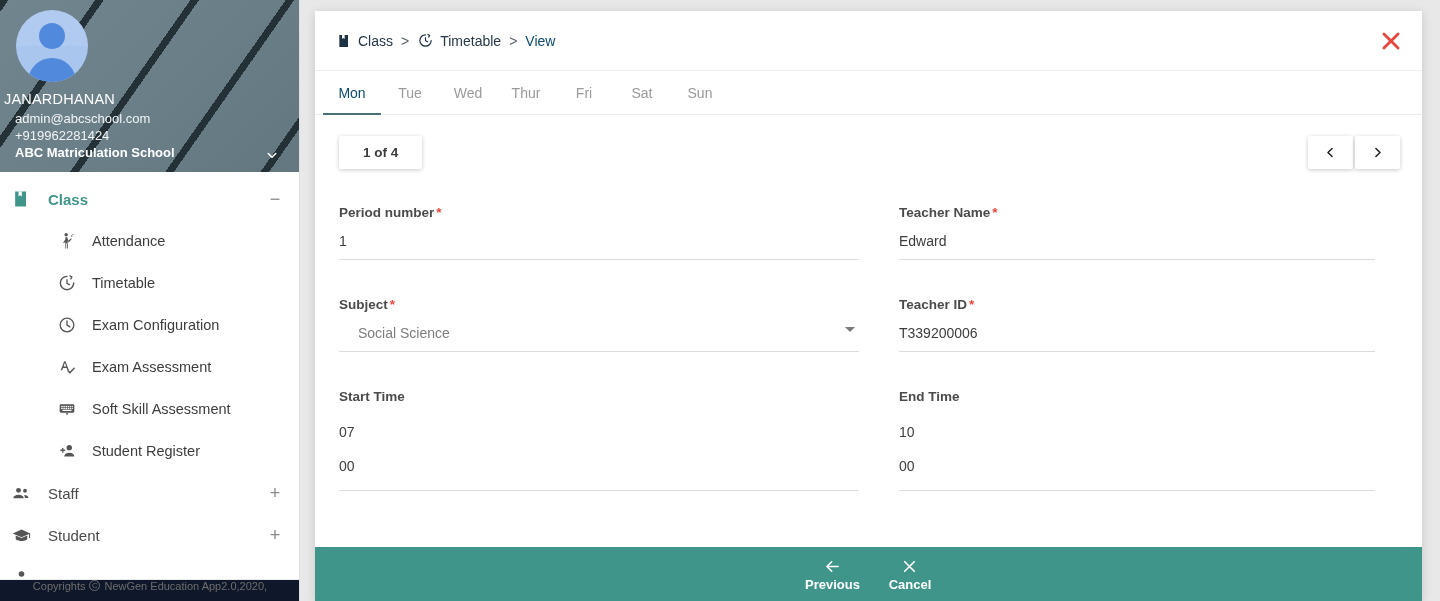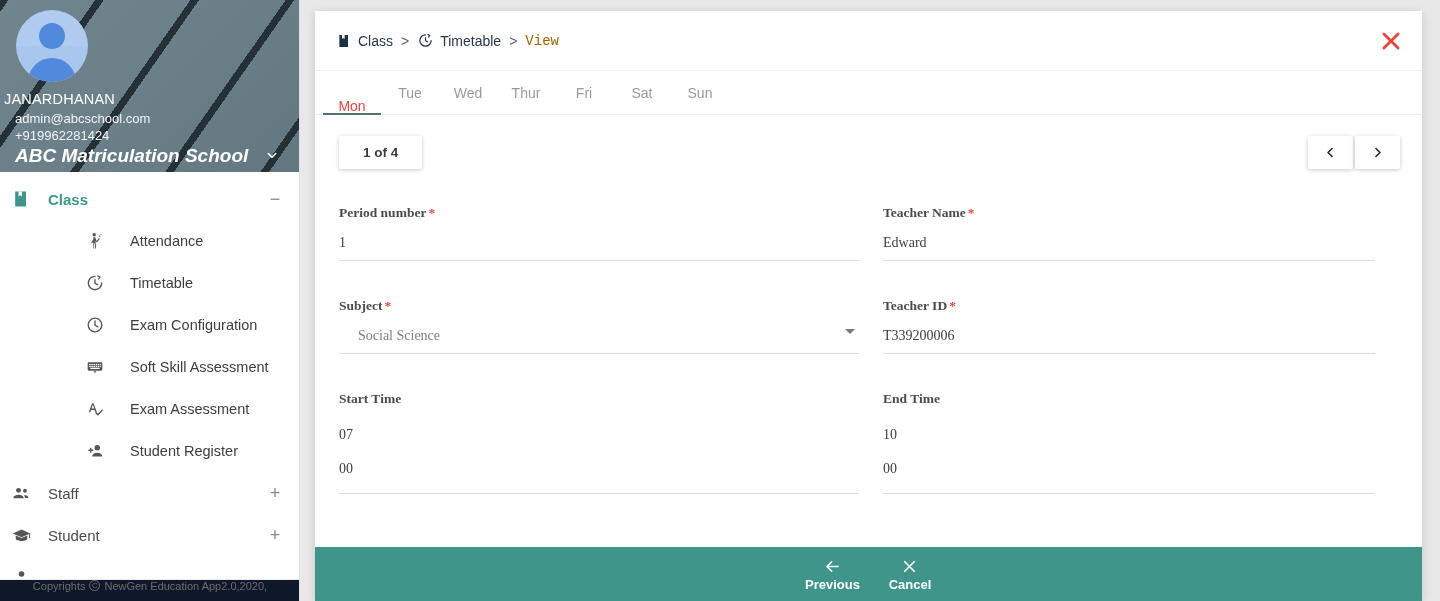--- a/index.html
+++ b/index.html
@@ -66,21 +66,21 @@
   .profile-email {
     position: absolute; left: 15px; top: 111px;
     color: #f2f4f5; font-size: 13px;
   }
   .profile-phone {
     position: absolute; left: 15px; top: 128px;
     color: #f2f4f5; font-size: 13px;
   }
   .profile-school {
     position: absolute; left: 15px; top: 145px;
-    color: #ffffff; font-size: 19px; font-weight: bold; font-style: italic;
+    color: #ffffff; font-size: 13px; font-weight: bold;
   }
   .profile-chevron {
     position: absolute; right: 18px; bottom: 8px;
     width: 18px; height: 18px;
   }
 
   .nav { padding-top: 6px; }
   .nav-group-head {
     display: flex; align-items: center;
     height: 42px; padding: 0 16px 0 10px;
@@ -95,23 +95,22 @@
     font-size: 15px; color: #4a4a4a; flex: 1;
   }
   .nav-group-head.active .glabel { color: #3f958a; font-weight: bold; }
   .nav-group-head .gtoggle {
     font-size: 18px; color: #8a8a8a; line-height: 1;
     width: 16px; text-align: center;
   }
   .nav-sub { padding: 0; }
   .nav-item {
     display: flex; align-items: center;
-    height: 42px; padding-left: 84px;
+    height: 42px; padding-left: 56px;
     cursor: pointer;
-    gap: 10px;
   }
   .nav-item .iicon {
     width: 22px; height: 22px; display: flex;
     align-items: center; justify-content: center;
     margin-right: 14px; flex: 0 0 22px;
   }
   .nav-item .ilabel { font-size: 14.5px; color: #3d3d3d; }
 
   .copyright {
     position: absolute; left: 0; bottom: 0;
@@ -146,21 +145,21 @@
     display: flex; align-items: center;
     padding-left: 20px; gap: 6px;
     font-size: 14px;
   }
   .breadcrumb .bc-icon {
     width: 17px; height: 17px; display: inline-flex;
     align-items: center; justify-content: center;
   }
   .breadcrumb .bc-link { color: #253746; }
   .breadcrumb .bc-sep { color: #55606a; margin: 0 2px; }
-  .breadcrumb .bc-current { color: #a16207; font-family: Liberation Mono, monospace; }
+  .breadcrumb .bc-current { color: #0c4a6e; }
   .close-x {
     position: absolute; right: 18px; top: 50%;
     transform: translateY(-50%);
     width: 26px; height: 26px;
     cursor: pointer;
   }
 
   .tabbar {
     height: 44px;
     border-bottom: 1px solid #ececec;
@@ -168,21 +167,21 @@
     padding-left: 8px;
   }
   .tab {
     position: relative;
     min-width: 58px;
     display: flex; align-items: center; justify-content: center;
     padding: 0 12px;
     font-size: 14px; color: #9a9a9a;
     cursor: pointer;
   }
-  .tab.active { color: #ef4444; align-items: flex-end; }
+  .tab.active { color: #0c4a6e; }
   .tab.active::after {
     content: ""; position: absolute;
     left: 0; right: 0; bottom: -1px; height: 2px;
     background: #4a707a;
   }
 
   .modal-body {
     position: relative;
     height: 431px;
     overflow: hidden;
@@ -209,22 +208,21 @@
     display: flex; align-items: center; justify-content: center;
     cursor: pointer;
     font-size: 15px; color: #1f1f1f;
   }
 
   .form-grid {
     position: absolute; left: 24px; top: 90px;
     width: 1060px;
     display: grid;
     grid-template-columns: 544px 1fr;
-    column-gap: 0px;
-    font-family: Liberation Serif, serif;
+    column-gap: 16px;
   }
   .field { padding-right: 24px; margin-bottom: 37px; }
   .field-label {
     font-size: 13.5px; font-weight: bold; color: #4b4b4b;
     margin-bottom: 11px;
   }
   .field-label .req { color: #e8453c; font-weight: bold; margin-left: 2px; }
   .field-value-wrap {
     position: relative;
     border-bottom: 1px solid #dcdcdc;
@@ -332,20 +330,31 @@
         </div>
 
         <div class="nav-item">
           <span class="iicon">
             <svg viewBox="0 0 24 24" width="20" height="20">
               <circle cx="12" cy="12" r="8.2" fill="none" stroke="#555" stroke-width="1.6"></circle>
               <path d="M12 7v5.2l3.4 2" fill="none" stroke="#555" stroke-width="1.6" stroke-linecap="round"></path>
             </svg>
           </span>
           <span class="ilabel">Exam Configuration</span>
+        </div>
+
+        <div class="nav-item">
+          <span class="iicon">
+            <svg viewBox="0 0 24 24" width="20" height="20">
+              <path d="M4.5 16L8.6 5h1.6L14.3 16h-1.8l-1-2.9H7.3L6.3 16z" fill="#555"></path>
+              <path d="M7.9 11.5h3.2L9.5 7z" fill="#fff"></path>
+              <path d="M13.2 16.4l2.3 2.6 5-5.4" fill="none" stroke="#555" stroke-width="1.7" stroke-linecap="round" stroke-linejoin="round"></path>
+            </svg>
+          </span>
+          <span class="ilabel">Exam Assessment</span>
         </div>
 
         <div class="nav-item">
           <span class="iicon">
             <svg viewBox="0 0 24 24" width="20" height="20">
               <rect x="3.2" y="6.4" width="17.6" height="10" rx="1.3" fill="#555"></rect>
               <g fill="#fff">
                 <rect x="5" y="8.3" width="1.8" height="1.5"></rect>
                   <rect x="7.6" y="8.3" width="1.8" height="1.5"></rect>
                 <rect x="10.2" y="8.3" width="1.8" height="1.5"></rect>
@@ -361,31 +370,20 @@
                 <rect x="6.5" y="12.9" width="11" height="1.5"></rect>
               </g>
               <path d="M10.3 17.2h3.4L12 19.4z" fill="#555"></path>
             </svg>
           </span>
           <span class="ilabel">Soft Skill Assessment</span>
         </div>
 
         <div class="nav-item">
           <span class="iicon">
-            <svg viewBox="0 0 24 24" width="20" height="20">
-              <path d="M4.5 16L8.6 5h1.6L14.3 16h-1.8l-1-2.9H7.3L6.3 16z" fill="#555"></path>
-              <path d="M7.9 11.5h3.2L9.5 7z" fill="#fff"></path>
-              <path d="M13.2 16.4l2.3 2.6 5-5.4" fill="none" stroke="#555" stroke-width="1.7" stroke-linecap="round" stroke-linejoin="round"></path>
-            </svg>
-          </span>
-          <span class="ilabel">Exam Assessment</span>
-        </div>
-
-        <div class="nav-item">
-          <span class="iicon">
             <svg viewBox="0 0 24 24" width="21" height="21">
               <circle cx="14" cy="7.6" r="3.1" fill="#555"></circle>
               <path d="M8.2 17.8c0-2.7 2.6-4.3 5.8-4.3s5.8 1.6 5.8 4.3z" fill="#555"></path>
               <path d="M4.4 10.6h4.4M6.6 8.4v4.4" stroke="#555" stroke-width="1.5" stroke-linecap="round"></path>
             </svg>
           </span>
           <span class="ilabel">Student Register</span>
         </div>
       </div>
 

